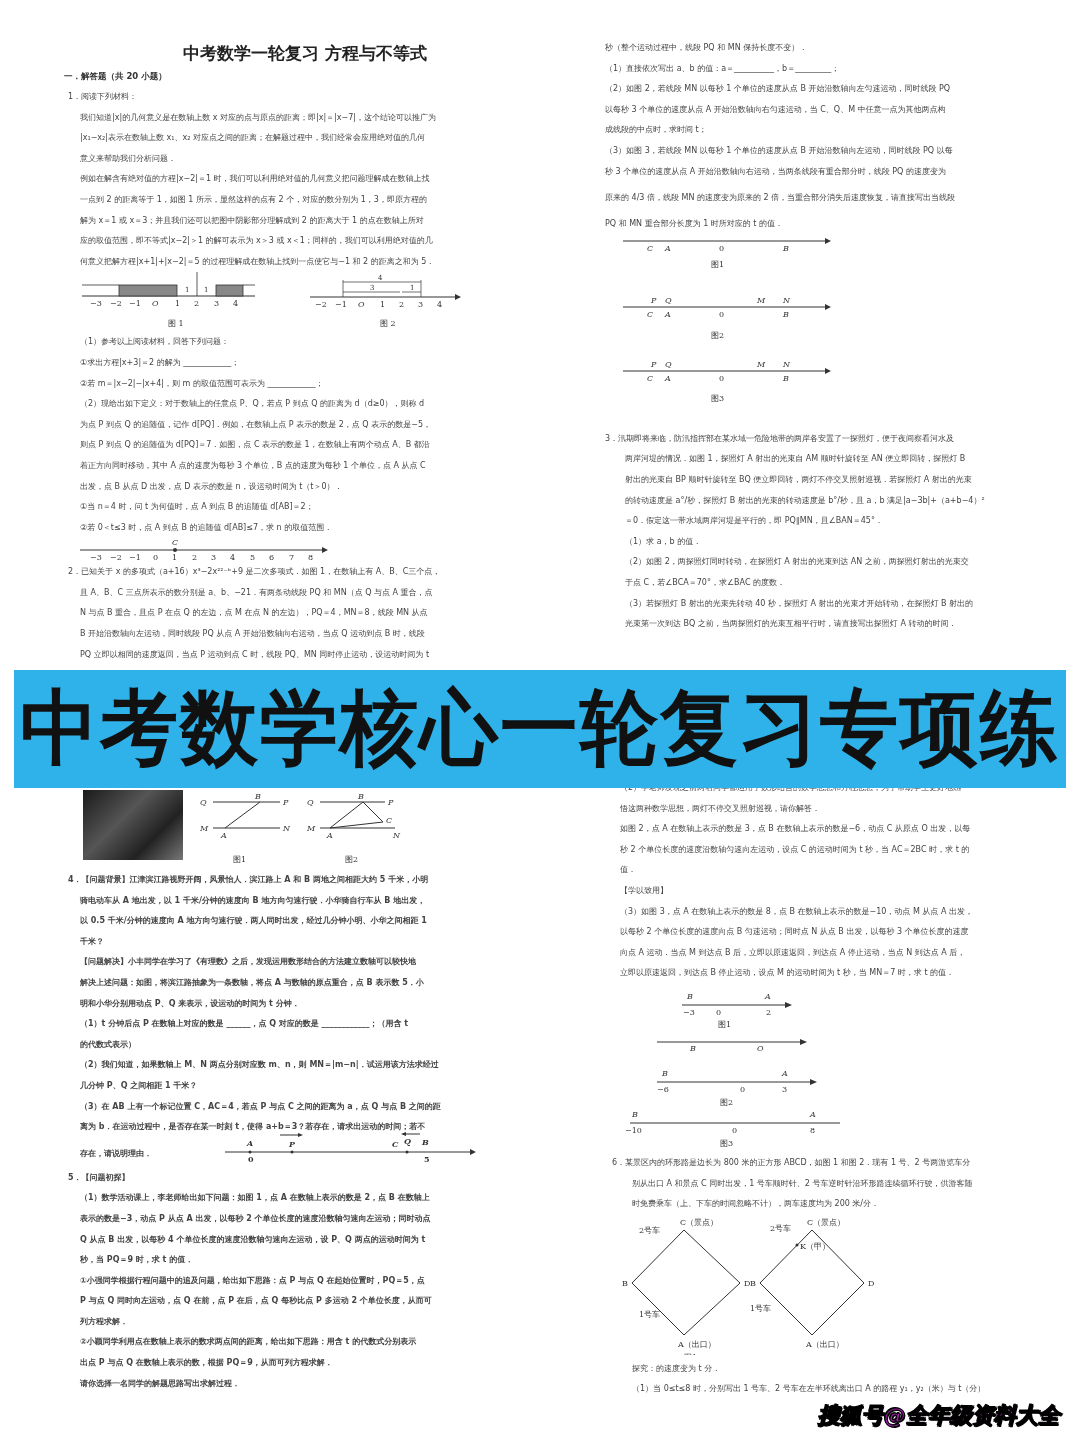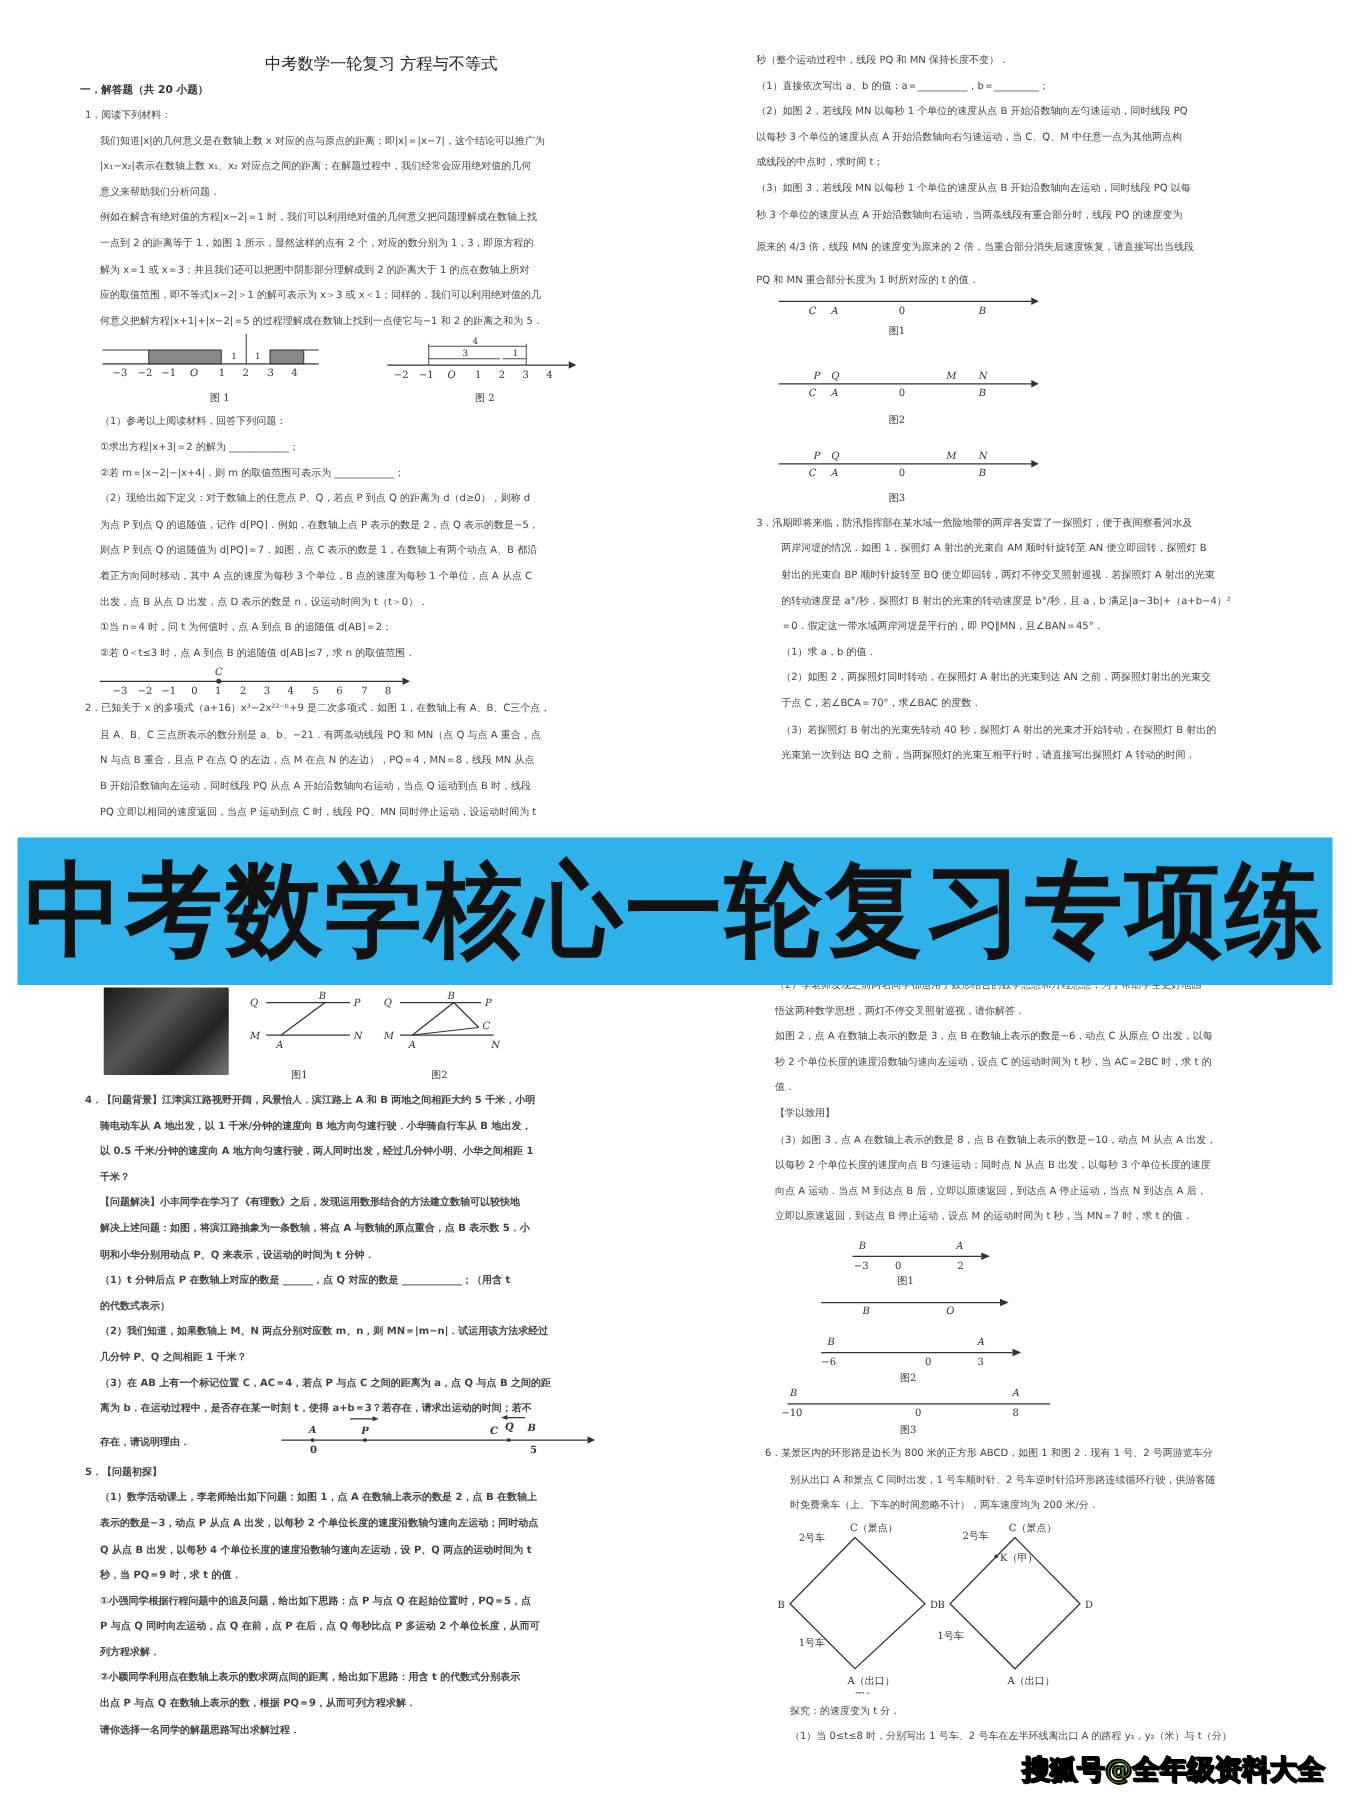--- a/index.html
+++ b/index.html
@@ -1,30 +1,30 @@
 <!DOCTYPE html>
 <html><head>
 <meta charset="utf-8">
 <style>
   html,body{margin:0;padding:0;background:#fff;}
   body{width:1080px;height:1441px;position:relative;overflow:hidden;font-family:"DejaVu Sans",sans-serif;color:#333;}
   .page{position:absolute;background:#fff;}
   .left{left:60px;top:30px;width:490px;height:1410px;}
   .right{left:605px;top:30px;width:440px;height:1410px;}
-  .title{font-size:13px;font-weight:normal;text-align:center;color:#222;margin:12px 0 6px 0;}
+  .title{font-size:17px;font-weight:bold;text-align:center;color:#222;margin:12px 0 6px 0;}
   .sec{font-size:8.5px;font-weight:bold;color:#333;margin:2px 0 4px 4px;}
   p{margin:0;font-size:8px;line-height:20.6px;color:#444;}
   .ind{padding-left:20px;}
   .num{padding-left:8px;}
   .fig{position:relative;}
   svg text{font-family:"DejaVu Serif",serif;fill:#333;}
   .banner{position:absolute;left:14px;top:670px;width:1052px;height:118px;background:#2fb2ea;display:flex;align-items:center;justify-content:center;z-index:5;}
   .banner span{font-family:"DejaVu Sans",sans-serif;font-weight:bold;font-size:78px;color:#111;letter-spacing:2px;transform:scaleY(1.05);}
   .photo{position:absolute;left:83px;top:790px;width:100px;height:70px;background:linear-gradient(135deg,#1a1a1a 0%,#555 40%,#222 70%,#777 100%);}
-  .watermark{position:absolute;right:20px;bottom:10px;font-size:22px;font-weight:bold;color:#4d7c0f;-webkit-text-stroke:1px #000;text-shadow:1px 1px 0 #000,-1px -1px 0 #000;z-index:6;}
+  .watermark{position:absolute;right:20px;bottom:10px;font-size:22px;font-weight:bold;color:#a21caf;-webkit-text-stroke:1px #000;text-shadow:1px 1px 0 #000,-1px -1px 0 #000;z-index:6;font-style:italic;}
   .abs{position:absolute;}
 </style>
 </head>
 <body>
 
 <div class="page left">
   <div class="title">中考数学一轮复习  方程与不等式</div>
   <div class="sec">一．解答题（共 20 小题）</div>
   <p class="num">1．阅读下列材料：</p>
   <p class="ind">我们知道|x|的几何意义是在数轴上数 x 对应的点与原点的距离；即|x|＝|x−7|，这个结论可以推广为</p>
@@ -239,21 +239,21 @@
       <text x="42" y="146" font-style="italic">C</text>
         <text x="60" y="146" font-style="italic">A</text>
       <text x="114" y="146">0</text>
         <text x="152" y="132" font-style="italic">M</text>
       <text x="178" y="132" font-style="italic">N</text>
         <text x="178" y="146" font-style="italic">B</text>
       <text x="106" y="166">图3</text>
     </g>
   </svg>
 
-  <p class="num" style="padding-left:0;">3．汛期即将来临，防汛指挥部在某水域一危险地带的两岸各安置了一探照灯，便于夜间察看河水及</p>
+  <p class="num" style="padding-left:0;margin-top:20px;">3．汛期即将来临，防汛指挥部在某水域一危险地带的两岸各安置了一探照灯，便于夜间察看河水及</p>
   <p class="ind">两岸河堤的情况．如图 1，探照灯 A 射出的光束自 AM 顺时针旋转至 AN 便立即回转，探照灯 B</p>
   <p class="ind">射出的光束自 BP 顺时针旋转至 BQ 便立即回转，两灯不停交叉照射巡视．若探照灯 A 射出的光束</p>
   <p class="ind">的转动速度是 a°/秒，探照灯 B 射出的光束的转动速度是 b°/秒，且 a，b 满足|a−3b|+（a+b−4）²</p>
   <p class="ind">＝0．假定这一带水域两岸河堤是平行的，即 PQ∥MN，且∠BAN＝45°．</p>
   <p class="ind">（1）求 a，b 的值．</p>
   <p class="ind">（2）如图 2，两探照灯同时转动，在探照灯 A 射出的光束到达 AN 之前，两探照灯射出的光束交</p>
   <p class="ind">于点 C，若∠BCA＝70°，求∠BAC 的度数．</p>
   <p class="ind">（3）若探照灯 B 射出的光束先转动 40 秒，探照灯 A 射出的光束才开始转动，在探照灯 B 射出的</p>
   <p class="ind">光束第一次到达 BQ 之前，当两探照灯的光束互相平行时，请直接写出探照灯 A 转动的时间．</p>
 </div>

